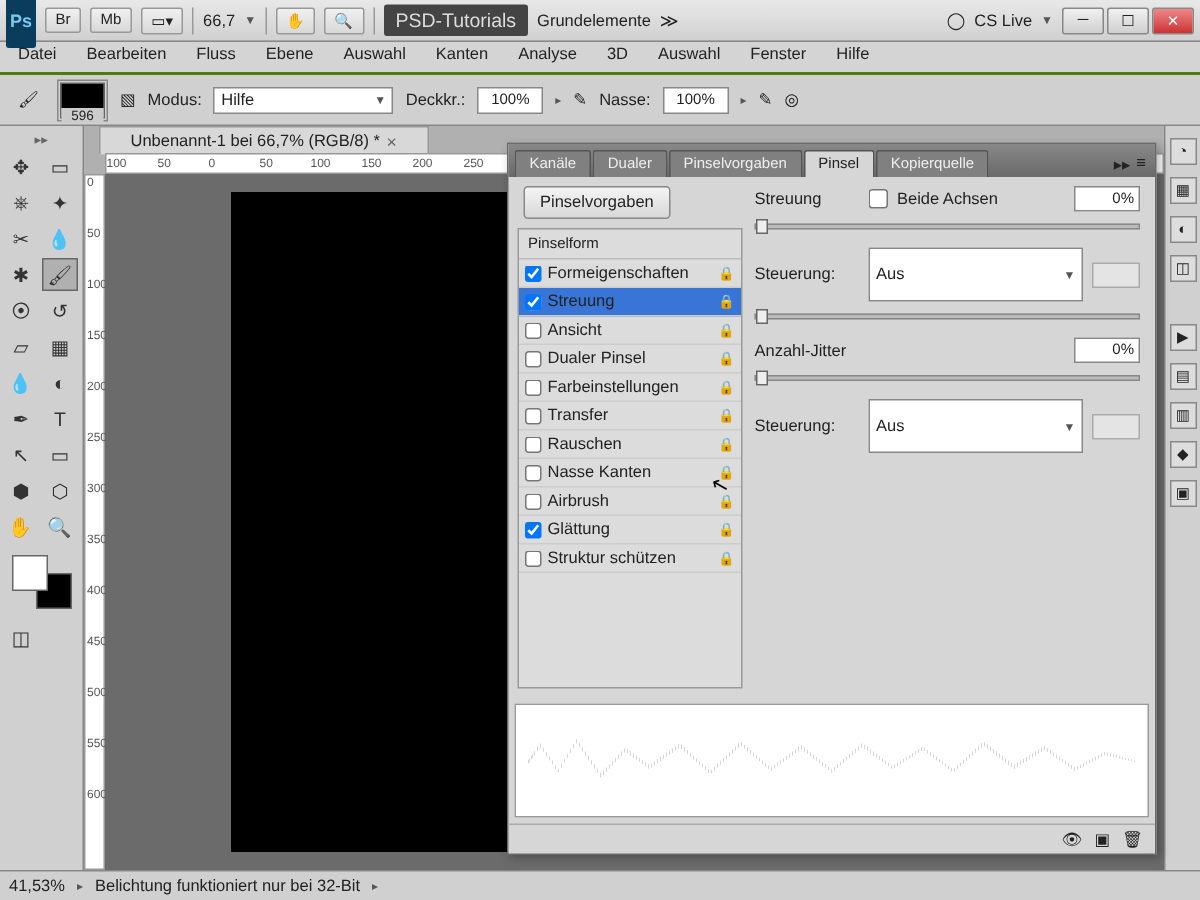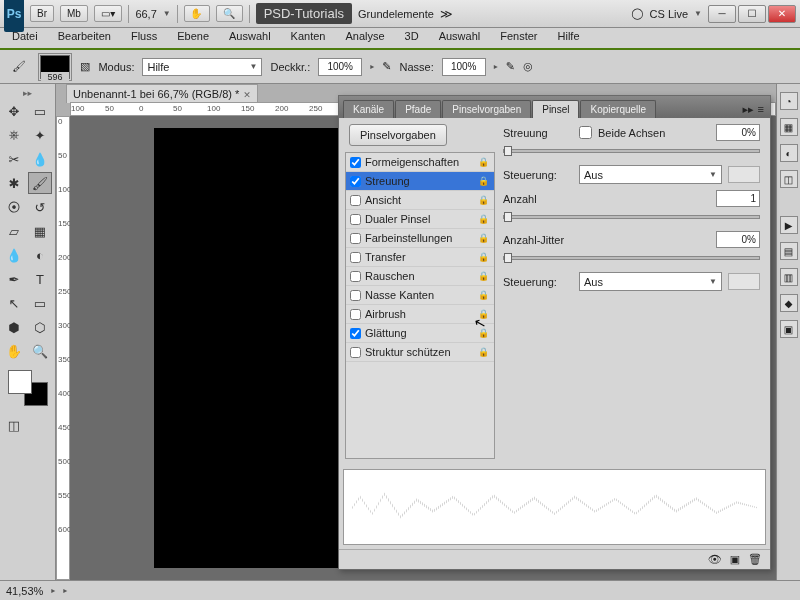--- a/index.html
+++ b/index.html
@@ -25,21 +25,21 @@
 .small-inp{width:44px;height:18px;background:#fff;border:1px solid #888;text-align:center;font-size:10px}
 .workarea{position:absolute;top:84px;left:0;right:0;bottom:20px;display:flex}
 .toolbox{width:56px;background:#d0d0d0;border-right:1px solid #888;padding:4px 2px;display:flex;flex-direction:column;gap:2px}
 .tool-row{display:flex;gap:2px}
 .tool{width:24px;height:22px;background:#d0d0d0;border:1px solid transparent;display:flex;align-items:center;justify-content:center;font-size:13px;color:#333}
 .tool.active{background:#b0b0b0;border-color:#666}
 .color-sw{position:relative;width:40px;height:36px;margin:6px auto}
 .sw-fg{position:absolute;width:24px;height:24px;background:#fff;border:1px solid #666;top:0;left:0;z-index:2}
 .sw-bg{position:absolute;width:24px;height:24px;background:#000;border:1px solid #666;bottom:0;right:0}
 .canvas-area{flex:1;background:#b0b0b0;position:relative;overflow:hidden}
-.doc-tab{position:absolute;top:0;left:10px;background:#d8d8d8;border:1px solid #999;border-bottom:none;padding:3px 6px;font-size:10px;display:flex;align-items:flex-end;gap:4px}
+.doc-tab{position:absolute;top:0;left:10px;background:#d8d8d8;border:1px solid #999;border-bottom:none;padding:3px 20px;font-size:10px;display:flex;align-items:flex-end;gap:4px}
 .doc-tab .x{font-size:9px;color:#666}
 .ruler-h{position:absolute;top:18px;left:14px;right:0;height:14px;background:#fff;border:1px solid #999;font-size:8px;overflow:hidden}
 .ruler-h span{position:absolute;top:1px;font-size:8px;color:#555}
 .ruler-v{position:absolute;top:32px;left:0;width:14px;bottom:0;background:#fff;border:1px solid #999}
 .ruler-v span{position:absolute;left:1px;font-size:8px;color:#555;writing-mode:horizontal-tb}
 .viewport{position:absolute;top:32px;left:14px;right:0;bottom:0;background:#6b6b6b;overflow:hidden}
 .canvas{position:absolute;top:12px;left:84px;width:190px;height:440px;background:#000}
 .right-dock{width:24px;background:#d0d0d0;border-left:1px solid #888;display:flex;flex-direction:column;align-items:center;gap:8px;padding-top:8px}
 .dock-ico{width:18px;height:18px;border:1px solid #888;background:#ddd;font-size:10px;display:flex;align-items:center;justify-content:center}
 .panel{position:absolute;top:95px;left:338px;width:433px;height:475px;background:#d6d6d6;border:1px solid #6a6a6a;box-shadow:2px 2px 6px rgba(0,0,0,.3);display:flex;flex-direction:column}
@@ -54,21 +54,21 @@
 .shape-hdr{padding:4px 6px;font-size:10px;border-bottom:1px solid #bbb}
 .shape-item{display:flex;align-items:center;padding:3px 4px;gap:4px;font-size:10px;border-bottom:1px solid #ccc}
 .shape-item.sel{background:#3875d7;color:#fff}
 .shape-item input{width:11px;height:11px}
 .lock{margin-left:auto;font-size:9px;color:#777}
 .shape-item.sel .lock{color:#cde}
 .panel-right{flex:1;display:flex;flex-direction:column;gap:6px;padding-right:4px}
 .ctrl-row{display:flex;align-items:center;gap:6px;font-size:10px}
 .ctrl-row label{min-width:70px}
 .val-inp{width:44px;height:17px;background:#fff;border:1px solid #888;text-align:right;padding-right:3px;font-size:10px}
-.dd{background:#fff;border:1px solid #888;padding:1px 4px;height:19px;flex:1;display:flex;align-items:center;justify-content:space-between;font-size:10px}
+.dd{background:#fff;border:1px solid #888;padding:1px 4px;height:36px;flex:1;display:flex;align-items:center;justify-content:space-between;font-size:10px}
 .slider-track{height:4px;background:#bbb;border:1px solid #888;position:relative;margin:2px 0 6px}
 .slider-thumb{position:absolute;top:-4px;width:8px;height:10px;background:#eee;border:1px solid #666}
 .btn-box{width:32px;height:17px;border:1px solid #aaa;background:#e4e4e4}
 .preview-strip{height:76px;margin:4px;border:1px solid #999;background:#fff;position:relative;overflow:hidden}
 .wave{position:absolute;inset:8px;background:repeating-linear-gradient(90deg,#bbb 0 1px,transparent 1px 2px);opacity:.6;clip-path:polygon(0 50%,2% 30%,5% 60%,8% 25%,12% 65%,16% 35%,20% 55%,25% 30%,30% 62%,35% 28%,40% 58%,45% 32%,50% 60%,55% 30%,60% 56%,65% 34%,70% 60%,75% 28%,80% 55%,85% 33%,90% 58%,95% 40%,100% 50%,100% 52%,95% 44%,90% 62%,85% 38%,80% 60%,75% 33%,70% 64%,65% 38%,60% 60%,55% 35%,50% 64%,45% 37%,40% 62%,35% 33%,30% 66%,25% 35%,20% 60%,16% 40%,12% 70%,8% 30%,5% 64%,2% 35%,0 54%)}
 .panel-foot{height:20px;border-top:1px solid #aaa;display:flex;align-items:center;justify-content:flex-end;gap:8px;padding:0 8px;font-size:10px;color:#555}
 .statusbar{position:absolute;bottom:0;left:0;right:0;height:20px;background:#d0d0d0;border-top:1px solid #888;display:flex;align-items:center;padding:0 6px;gap:8px;font-size:10px}
 .tri{font-size:8px;color:#555}
 .cursor-ptr{position:absolute;top:315px;left:474px;font-size:14px;color:#000;z-index:100;pointer-events:none;transform:rotate(-15deg)}
 </style>
@@ -242,33 +242,34 @@
     <div class="dock-ico">▤</div>
     <div class="dock-ico">▥</div>
     <div class="dock-ico">◆</div>
     <div class="dock-ico">▣</div>
   </div>
 </div>
 
 <div class="panel">
   <div class="panel-tabs" id="ptabs">
     <div class="ptab">Kanäle</div>
-      <div class="ptab">Pfade</div>
+      <div class="ptab">Dualer</div>
       <div class="ptab">Pinselvorgaben</div>
       <div class="ptab active">Pinsel</div>
       <div class="ptab">Kopierquelle</div>
       <div class="ptab-icons">
         <span>▸▸</span>
         <span>≡</span>
       </div>
   </div>
   <div class="panel-body">
     <div class="panel-left">
       <button class="presets-btn">Pinselvorgaben</button>
       <div class="shape-box">
+        <div class="shape-hdr">Pinselform</div>
         <div id="shapes">
             <div class="shape-item">
               <input type="checkbox" checked="" style="">
               <span>Formeigenschaften</span>
               <span class="lock">🔒</span>
             </div>
             <div class="shape-item sel">
               <input type="checkbox" checked="" style="">
               <span>Streuung</span>
               <span class="lock">🔒</span>
@@ -333,25 +334,20 @@
           <div class="slider-thumb" style="left:0"></div>
         </div>
       <div class="ctrl-row">
         <label>Steuerung:</label>
         <div class="dd">
             <span>Aus</span>
             <span class="tri">▼</span>
           </div>
         <div class="btn-box"></div>
       </div>
-      <div class="ctrl-row">
-        <label>Anzahl</label>
-        <div style="flex:1"></div>
-        <input class="val-inp" value="1" style="">
-      </div>
       <div class="slider-track">
           <div class="slider-thumb" style="left:0"></div>
         </div>
       <div class="ctrl-row">
         <label>Anzahl-Jitter</label>
         <div style="flex:1"></div>
         <input class="val-inp" value="0%" style="">
       </div>
       <div class="slider-track">
           <div class="slider-thumb" style="left:0"></div>
@@ -374,14 +370,15 @@
     <span>▣</span>
     <span>🗑</span>
   </div>
 </div>
 
 <div class="cursor-ptr">↖</div>
 
 <div class="statusbar">
   <span>41,53%</span>
   <span class="tri">▸</span>
+  <span>Belichtung funktioniert nur bei 32-Bit</span>
   <span class="tri">▸</span>
 </div>
 
 </body></html>

